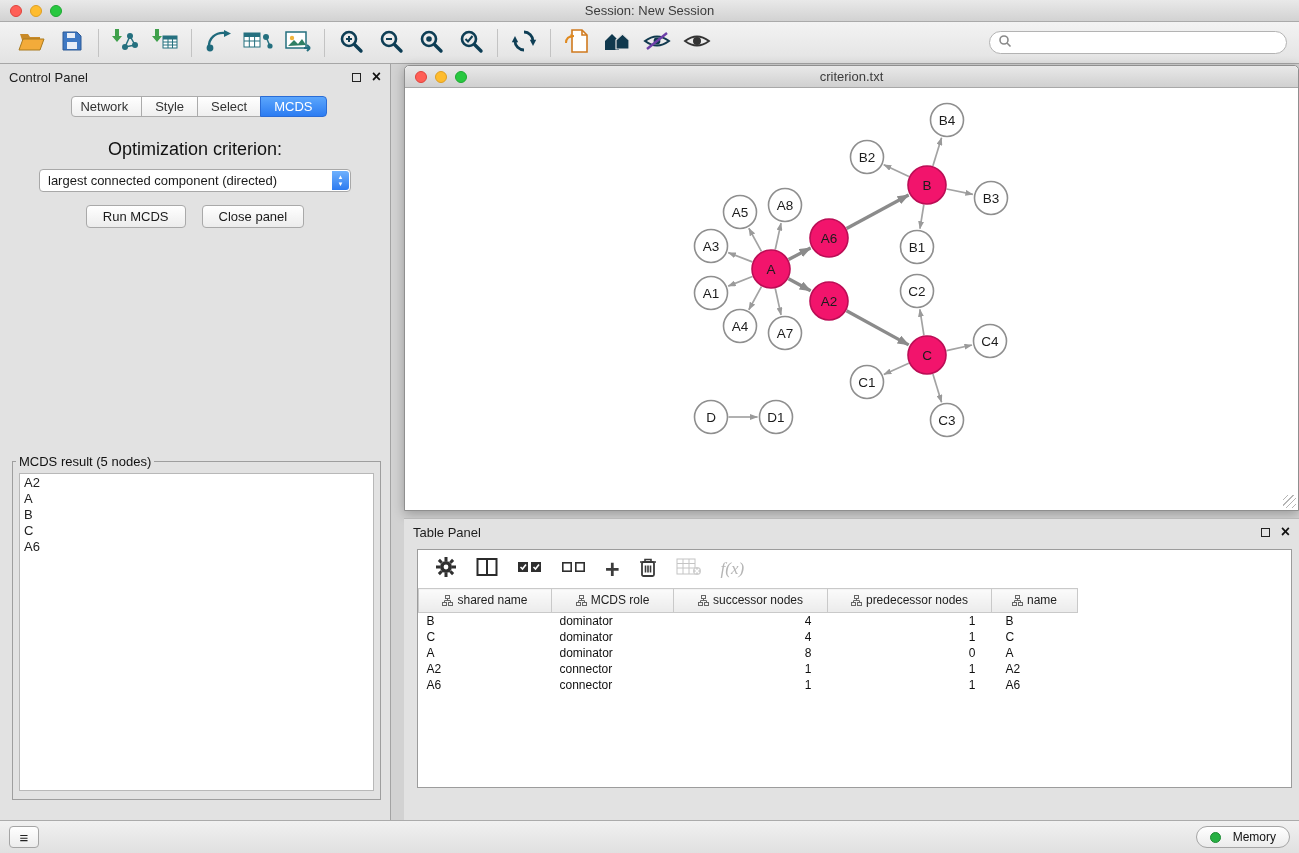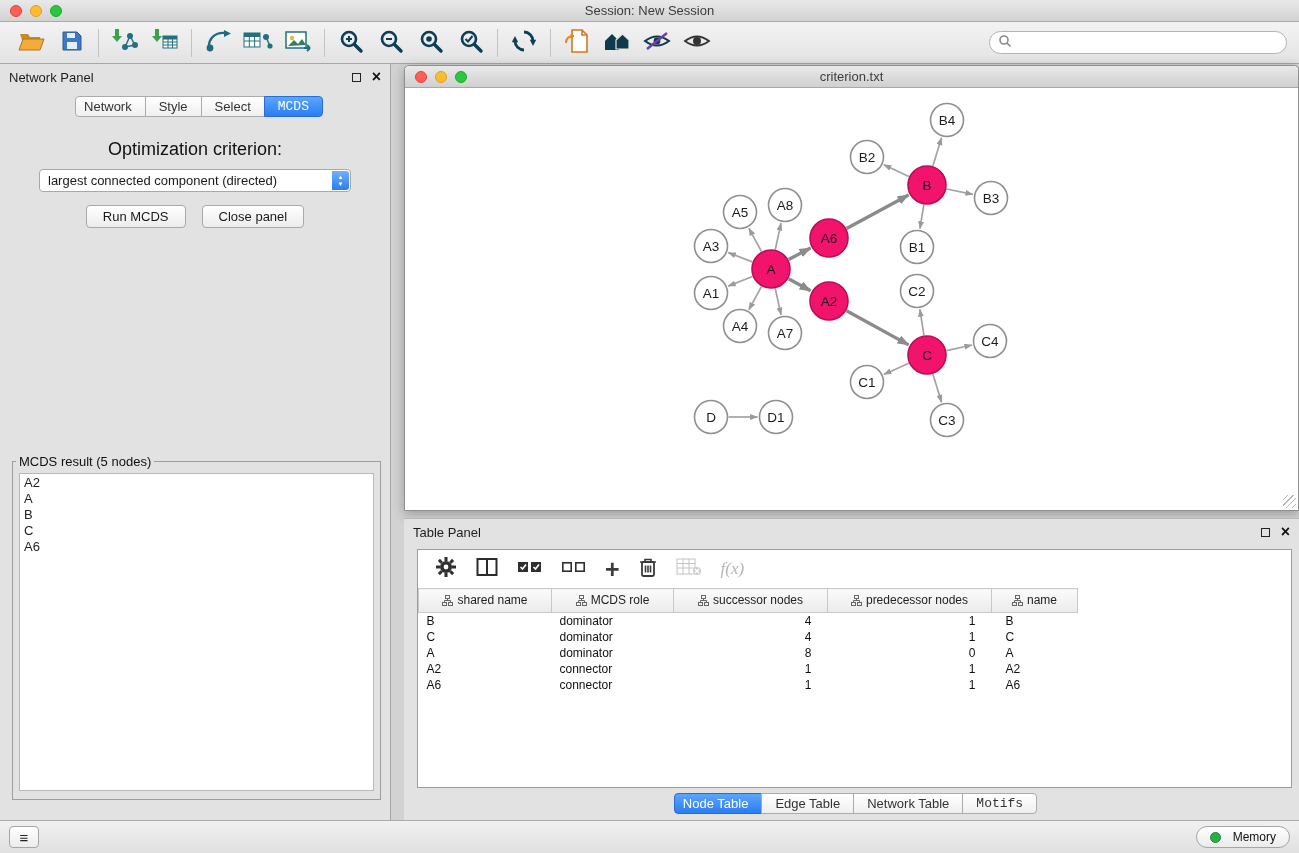--- a/index.html
+++ b/index.html
@@ -47,21 +47,21 @@
   .panel-header .hicons { margin-left:auto; display:flex; align-items:center; gap:11px; }
   .float-icon { width:9px; height:9px; border:1.5px solid #222; display:inline-block; }
   .close-icon { font-size:16px; font-weight:bold; color:#111; line-height:1; }
 
   .seg-tabs { display:flex; justify-content:center; margin-top:6px; }
   .seg {
     padding:2px 13px; font-size:13px; background:linear-gradient(#ffffff,#efefef);
     border:1px solid #ababab; margin-left:-1px; color:#333; cursor:default;
   }
   .seg:first-child { border-radius:4px 0 0 4px; margin-left:8px;padding-left:8px; }
-  .seg:last-child  { border-radius:0 4px 4px 0;font-family:Liberation Mono, monospace; }
+  .seg:last-child  { border-radius:0 4px 4px 0; }
   .seg.active { background:linear-gradient(#5ba6fc,#2c7cf2); border-color:#2a6cd6; color:#fff; }
 
   .opt-label { margin-top:22px; text-align:center; font-size:18px; color:#111; }
   .dropdown {
     margin:9px auto 0; width:312px; height:23px; background:#fff;
     border:1px solid #a8a8a8; border-radius:4px; position:relative;
     font-size:13px; line-height:21px; padding-left:8px; color:#1a1a1a;
   }
   .dropdown .stepper {
     position:absolute; right:1px; top:1px; bottom:1px; width:17px;
@@ -319,21 +319,21 @@
           <circle cx="6" cy="6" r="4" fill="none" stroke="#8a8a8a" stroke-width="1.6"></circle>
           <path d="M9 9 l3.5 3.5" stroke="#8a8a8a" stroke-width="1.6"></path>
         </svg>
     </span>
     <input placeholder="" style="">
   </div>
 </div>
 
 <div id="control-panel">
   <div class="panel-header">
-    <span>Network Panel</span>
+    <span>Control Panel</span>
     <span class="hicons">
       <span class="float-icon"></span>
       <span class="close-icon">×</span>
     </span>
   </div>
   <div class="seg-tabs">
       <div class="seg">Network</div>
       <div class="seg">Style</div>
       <div class="seg">Select</div>
       <div class="seg active">MCDS</div>
@@ -628,26 +628,20 @@
             <td>A6</td>
             <td>connector</td>
             <td>1</td>
             <td>1</td>
             <td>A6</td>
             <td></td>
           </tr>
         </tbody>
     </table>
   </div>
-  <div class="table-tabs seg-tabs">
-      <div class="seg active">Node Table</div>
-      <div class="seg">Edge Table</div>
-      <div class="seg">Network Table</div>
-      <div class="seg">Motifs</div>
-    </div>
 </div>
 
 <div id="statusbar">
   <button class="status-left-btn">
     <span>≡</span>
   </button>
   <button class="memory-btn">
     <span class="memory-dot"></span>
     <span>Memory</span>
   </button>

